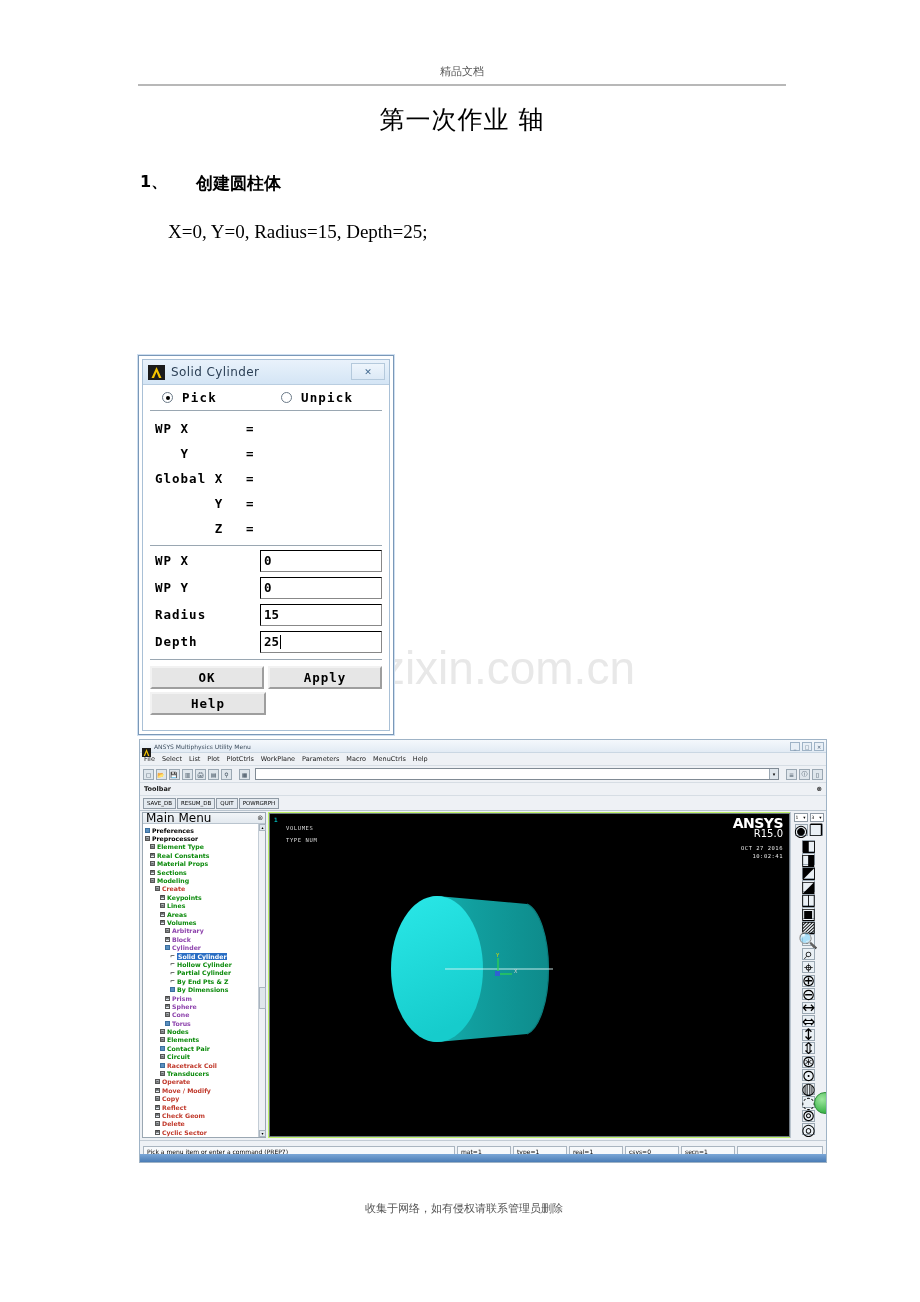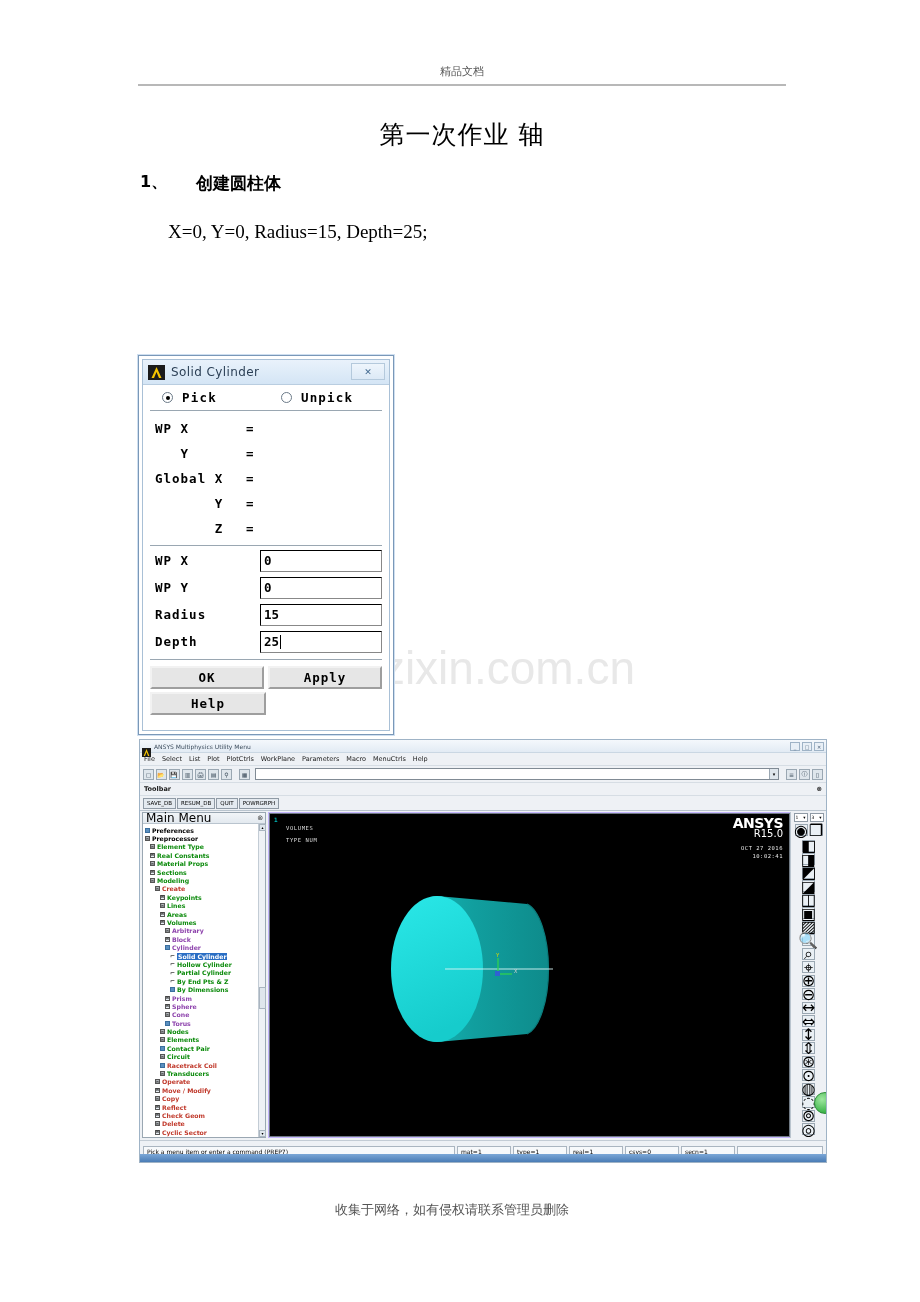--- a/index.html
+++ b/index.html
@@ -18,21 +18,21 @@
     text-align:center;
     font-family:"DejaVu Sans", sans-serif;
     font-size:11px; color:#555;
   }
   .header-rule{
     position:absolute; left:138px; top:84px; width:648px; height:2px;
     background:#b8b8b8;
   }
 
   .doc-title{
-    position:absolute; left:138px; top:118px; width:648px;
+    position:absolute; left:138px; top:103px; width:648px;
     text-align:center;
     font-family:"DejaVu Sans", sans-serif;
     font-size:25px; color:#000; letter-spacing:1px;
   }
 
   .sec-num{
     position:absolute; left:140px; top:172px;
     font-family:"DejaVu Sans", sans-serif;
     font-size:16px; font-weight:bold; color:#000;
   }
@@ -291,21 +291,21 @@
   }
   .tree-scroll .sbtn.bot{ position:absolute; bottom:0;}
   .tree-thumb{
     position:absolute; left:0; top:52%; width:7px;height:22px;
     background:#dfe6ec; border:1px solid #aab5c0;
   }
 
   
   .gfx-pane{
     flex:1; margin:1px 0 2px 1px;
-    background:#c4b5fd;
+    background:#bef264;
     position:relative;
     display:flex;
   }
   .gfx{
     flex:1;
     background:#000000;
     border:1px solid #707a84;
     margin:1px 0 1px 1px;
     position:relative;
     overflow:hidden;
@@ -375,24 +375,24 @@
   .st-cell.wide{ width:86px;}
 
   
   .taskbar{
     position:absolute; left:0; right:0; bottom:0; height:8px;
     background:linear-gradient(#7ba7d7,#4a7cb5);
   }
 
   
   .footer{
-    position:absolute; left:128px; top:1201px; width:648px;
+    position:absolute; left:140px; top:1201px; width:648px;
     text-align:center;
     font-family:"DejaVu Sans", sans-serif;
-    font-size:13px; color:#555;
+    font-size:11px; color:#555;
   }
 </style>
 </head>
 <body>
 
 <div class="page-header">精品文档</div>
 <div class="header-rule"></div>
 
 <div class="doc-title">第一次作业 轴</div>
 

